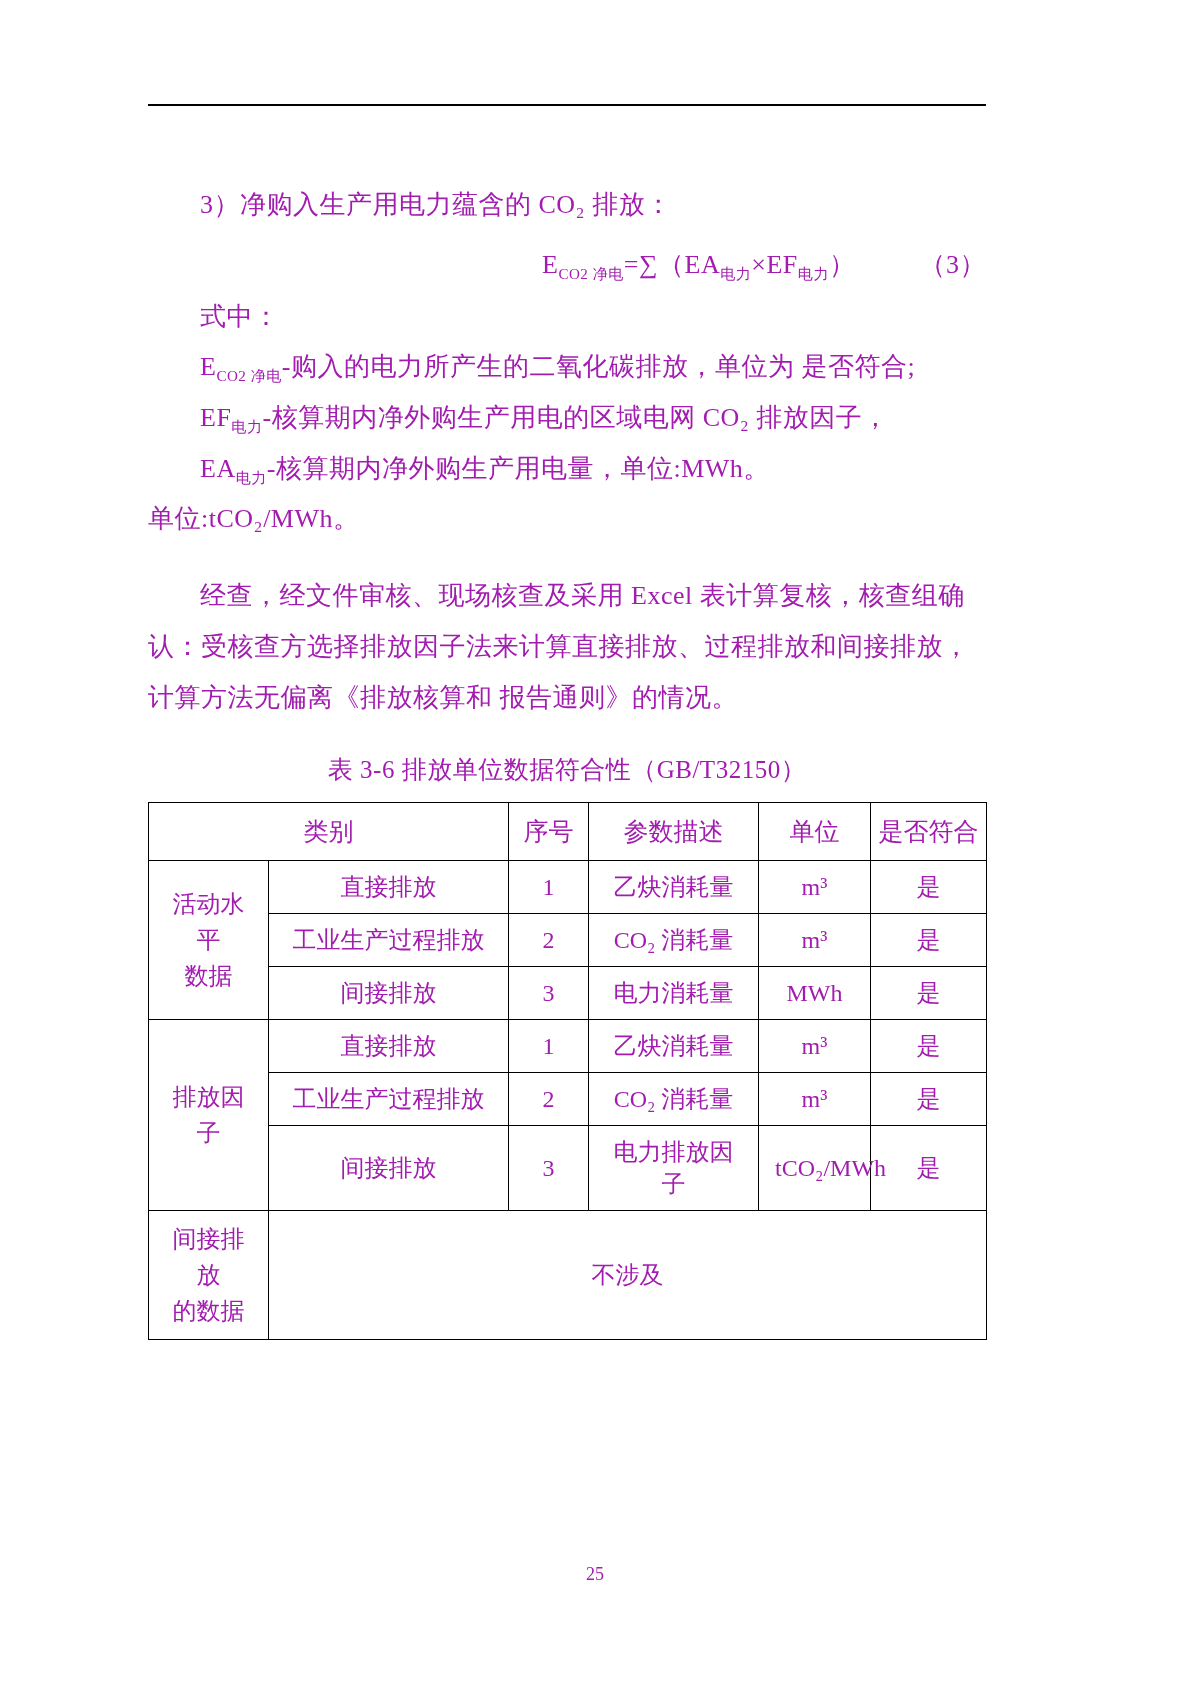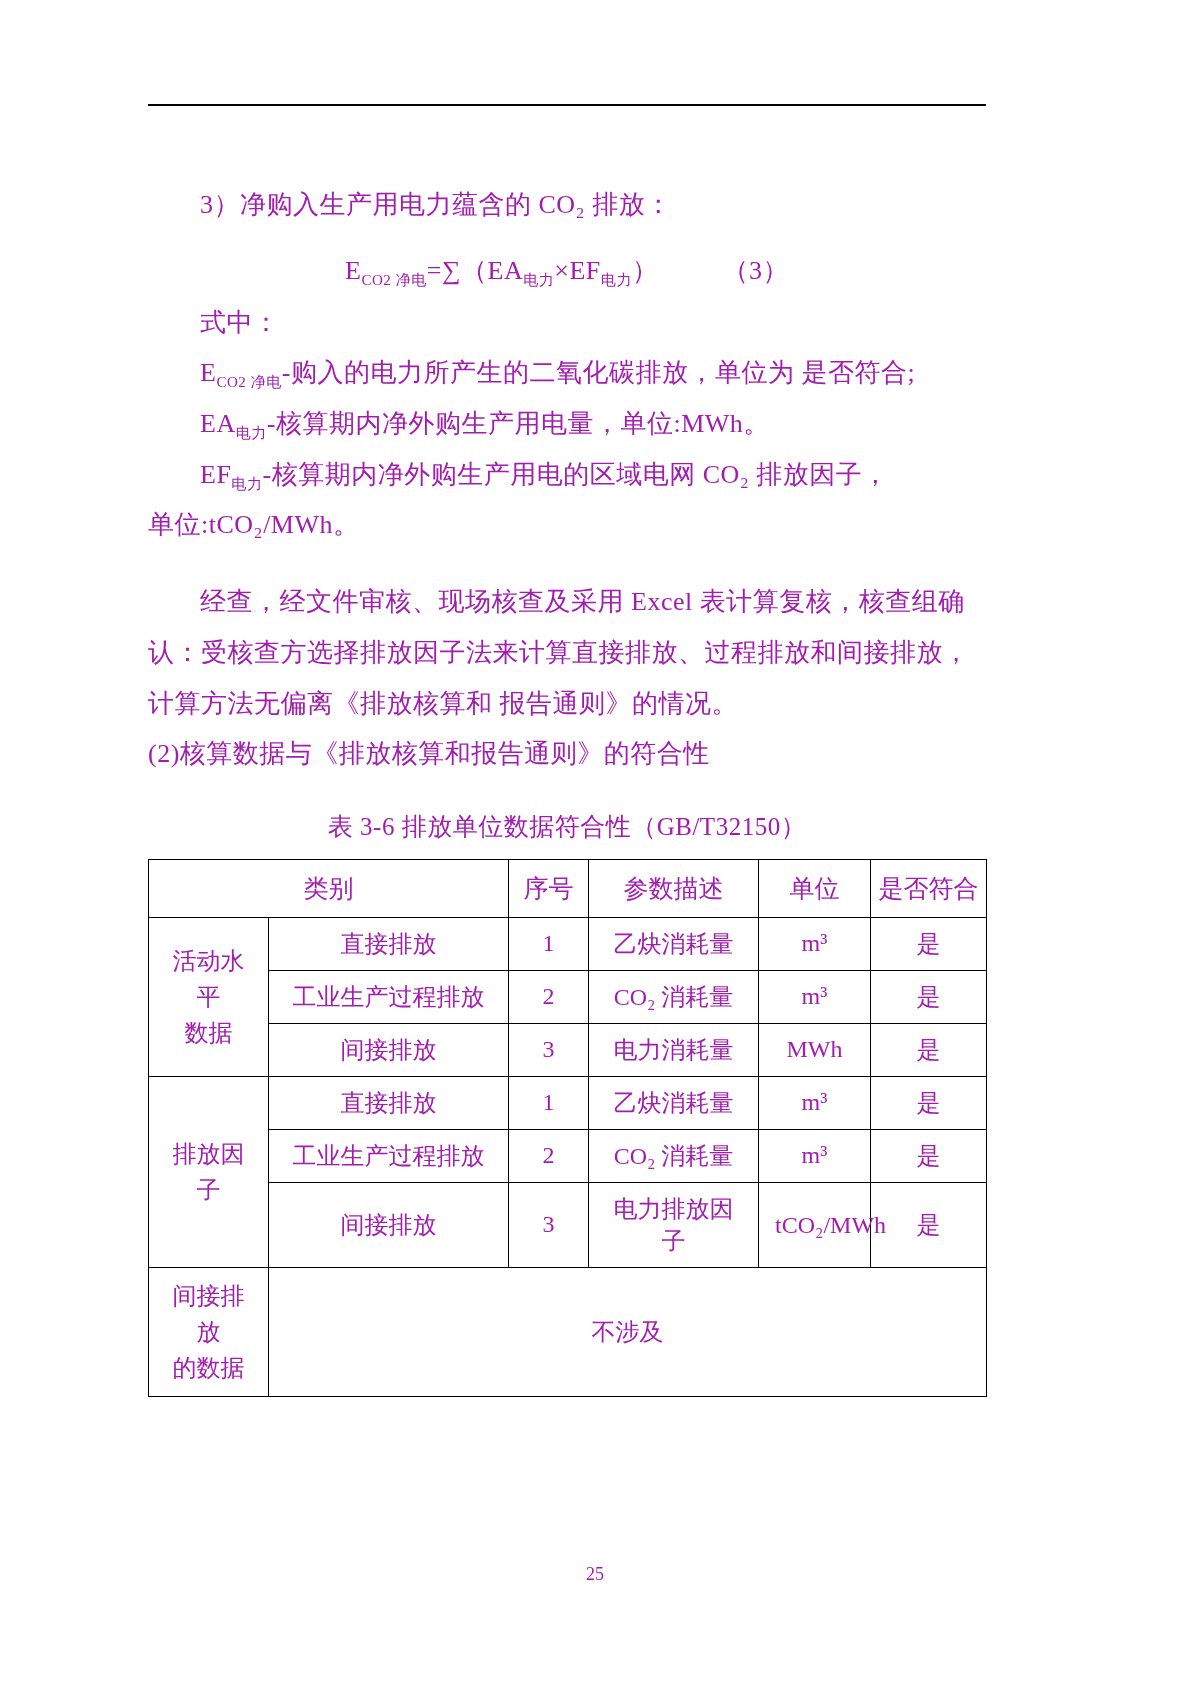--- a/index.html
+++ b/index.html
@@ -38,22 +38,22 @@
   .indent2 {
     text-indent: 2em;
   }
   .subcn {
     font-size: 0.58em;
     vertical-align: sub;
     line-height: 0;
   }
   .formula {
     font-size: 26px;
-    text-align: center;
-    margin-top: 22px;
+    text-align: right;
+    margin-top: 16px;
     letter-spacing: 0.5px;
   }
   .formula .gap {
     display: inline-block;
     width: 64px;
   }
   .block {
     margin-top: 10px;
   }
   .tbl-caption {
@@ -116,31 +116,30 @@
       <span>E</span><span class="subcn">CO2 净电</span><span>=∑（EA</span><span class="subcn">电力</span><span>×EF</span><span class="subcn">电力</span><span>）</span><span class="gap"></span><span>（3）</span>
     </div>
 
     <div class="para indent2 block">式中：</div>
 
     <div class="para indent2">
       <span>E</span><span class="subcn">CO2 净电</span><span>-购入的电力所产生的二氧化碳排放，单位为 是否符合;</span>
     </div>
 
     <div class="para indent2">
+      <span>EF</span><span class="subcn">电力</span><span>-核算期内净外购生产用电的区域电网 CO₂ 排放因子，</span>
+    </div>
+
+    <div class="para indent2">
       <span>EA</span><span class="subcn">电力</span><span>-核算期内净外购生产用电量，单位:MWh。</span>
     </div>
-
-    <div class="para indent2">
-      <span>EF</span><span class="subcn">电力</span><span>-核算期内净外购生产用电的区域电网 CO₂ 排放因子，</span>
-    </div>
     <div class="para">单位:tCO₂/MWh。</div>
 
     <div class="para indent2" style="margin-top:26px;">经查，经文件审核、现场核查及采用 Excel 表计算复核，核查组确认：受核查方选择排放因子法来计算直接排放、过程排放和间接排放，计算方法无偏离《排放核算和 报告通则》的情况。</div>
 
-    <div class="para">(2)核算数据与《排放核算和报告通则》的符合性</div>
 
     <div class="tbl-caption">表 3-6 排放单位数据符合性（GB/T32150）</div>
 
     <table class="data">
       <colgroup>
         <col style="width:120px">
         <col style="width:240px">
         <col style="width:80px">
         <col style="width:170px">
         <col style="width:112px">

